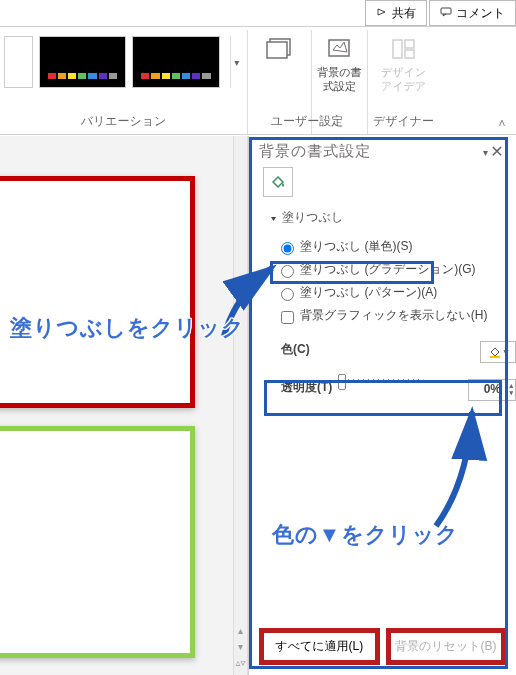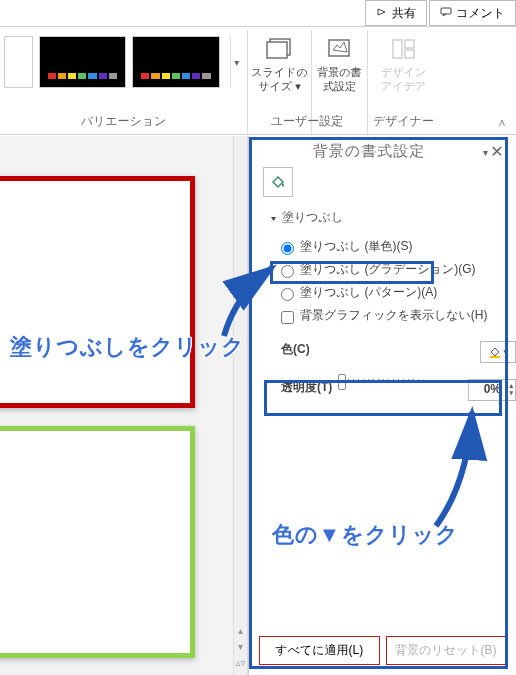--- a/index.html
+++ b/index.html
@@ -38,21 +38,21 @@
   
   .workspace { position: absolute; top: 136px; left: 0; width: 233px; bottom: 0; background: #f3f3f3; overflow: hidden; }
   .slide-prev { position: absolute; background: #fff; box-shadow: 0 2px 6px rgba(0,0,0,.25); }
   .slide-prev.red { left: -40px; top: 40px; width: 235px; height: 232px; border: 5px solid #c00000; }
   .slide-prev.green { left: -40px; top: 290px; width: 235px; height: 232px; border: 5px solid #92d050; }
 
   
   .pane { position: absolute; top: 136px; right: 0; width: 268px; bottom: 0; background: #fff; border-left: 1px solid #d0d0d0; }
   .pane-border { position: absolute; left: 0; top: 1px; right: 8px; bottom: 6px; border: 3px solid #2159b5; pointer-events: none; }
   .pane-header { display: flex; align-items: center; padding: 6px 10px; }
-  .pane-header .title { color: #767171; font-size: 15px; flex: 1; letter-spacing: 1px; text-align: center; }
+  .pane-header .title { color: #767171; font-size: 15px; flex: 1; letter-spacing: 1px; }
   .pane-header .drop::after { content: "▾"; color: #666; font-size: 10px; margin-left: 4px; }
   .pane-header .close { color: #666; font-size: 16px; width: 18px; text-align: center; cursor: pointer; }
   .tabicon-row { padding: 0 10px 8px 14px; }
   .tabicon { width: 30px; height: 30px; border: 1px solid #c0c0c0; display: flex; align-items: center; justify-content: center; }
   .section-title { color: #3b3838; font-size: 12px; padding: 4px 14px 4px 22px; display: flex; align-items: center; gap: 4px; text-align: center; }
   .section-title::before { content: "▾"; color: #444; font-size: 10px; margin-right: 2px; transform: scaleY(.8); }
   .section-title span { color: #555; border-bottom: 1px solid transparent; }
 
   .fill-options { padding: 4px 14px 6px 32px; }
   .opt-row { padding: 3px 0; display: flex; align-items: flex-end; color: #444; }
@@ -63,31 +63,31 @@
   .color-row .spacer, .trans-row .spacer { flex: 1; }
   .color-btn { width: 36px; height: 22px; border: 1px solid #bbb; display: flex; align-items: center; justify-content: center; gap: 2px; cursor: pointer; background: #fff; }
   .color-btn .bkt { width: 14px; height: 14px; }
   .color-btn::after { content: "▾"; font-size: 9px; color: #555; }
   .trans-slider { width: 86px; height: 4px; background: repeating-linear-gradient(90deg,#888 0 1px,transparent 1px 5px); border-radius: 2px; position: relative; }
   .trans-slider::before { content: ""; position: absolute; left: 0; top: -5px; width: 6px; height: 14px; background: #fff; border: 1px solid #888; border-radius: 2px; }
   .trans-val { width: 48px; height: 22px; border: 1px solid #bbb; margin-left: 8px; text-align: right; padding: 2px 14px 2px 4px; font-size: 12px; position:relative; background:#fff; }
   .trans-val::after { content: "▴\A▾"; white-space: pre; font-size: 7px; line-height: 7px; position: absolute; right: 2px; top: 2px; color: #666; }
 
   .pane-footer { position: absolute; bottom: 10px; left: 10px; right: 10px; display: flex; gap: 6px; }
-  .pane-footer button { flex: 1; padding: 5px 4px; font-size: 12px; background: #fff; border: 1px solid #b91c1c; cursor: pointer; }
+  .pane-footer button { flex: 1; padding: 5px 4px; font-size: 12px; background: #fff; border: 5px solid #b91c1c; cursor: pointer; }
   .pane-footer button:last-child { color: #b0b0b0; }
 
   
   .hl { position: absolute; border: 3px solid #2159b5; pointer-events: none; }
   .hl-fill { left: 270px; top: 261px; width: 164px; height: 23px; }
   .hl-color { left: 264px; top: 380px; width: 238px; height: 36px; }
 
   
   .callout { position: absolute; font-size: 22px; font-weight: 600; color: #3a6fd8; text-shadow: 1px 0 #fff,-1px 0 #fff,0 1px #fff,0 -1px #fff,1px 1px #fff,-1px -1px #fff,1px -1px #fff,-1px 1px #fff; pointer-events: none; letter-spacing: 1px; }
-  .co1 { left: 10px; top: 332px; }
+  .co1 { left: 10px; top: 313px; }
   .co2 { left: 272px; top: 520px; }
 
   
   .arrow { position: absolute; pointer-events: none; }
 
   
   .vscroll-stub { position: absolute; left: 233px; top: 136px; bottom: 0; width: 15px; background: #f0f0f0; border-left: 1px solid #ddd; border-right: 1px solid #ddd; }
   .vscroll-stub .up, .vscroll-stub .dn { position: absolute; left:0; right:0; height:16px; text-align:center; font-size:10px; color:#999; }
   .vscroll-stub .up { bottom: 34px; }
   .vscroll-stub .dn { bottom: 18px; }
@@ -146,22 +146,20 @@
       <div class="drop-handle"></div>
     </div>
     <div class="label">バリエーション</div>
   </div>
 
   <div class="ribbon-group group-size">
     <svg class="ic" width="30" height="26" viewBox="0 0 30 26">
       <rect x="5" y="3" width="20" height="16" fill="none" stroke="#767171" stroke-width="1.5"></rect>
       <rect x="2" y="6" width="20" height="16" fill="#fff" stroke="#767171" stroke-width="1.5"></rect>
     </svg>
-    <div class="lbl" style="white-space:pre-line">スライドの
-サイズ ▾</div>
   </div>
   <div class="ribbon-group group-bg">
     <svg class="ic" width="30" height="26" viewBox="0 0 30 26">
       <rect x="4" y="4" width="20" height="16" fill="none" stroke="#767171" stroke-width="1.5"></rect>
       <path d="M8 14 l4 -5 3 3 4 -6 3 10z" fill="none" stroke="#767171"></path>
     </svg>
     <div class="lbl" style="white-space:pre-line">背景の書
 式設定</div>
   </div>
   <div class="ribbon-group group-customize" style="pointer-events:none; border:none;padding-left:12px;">

